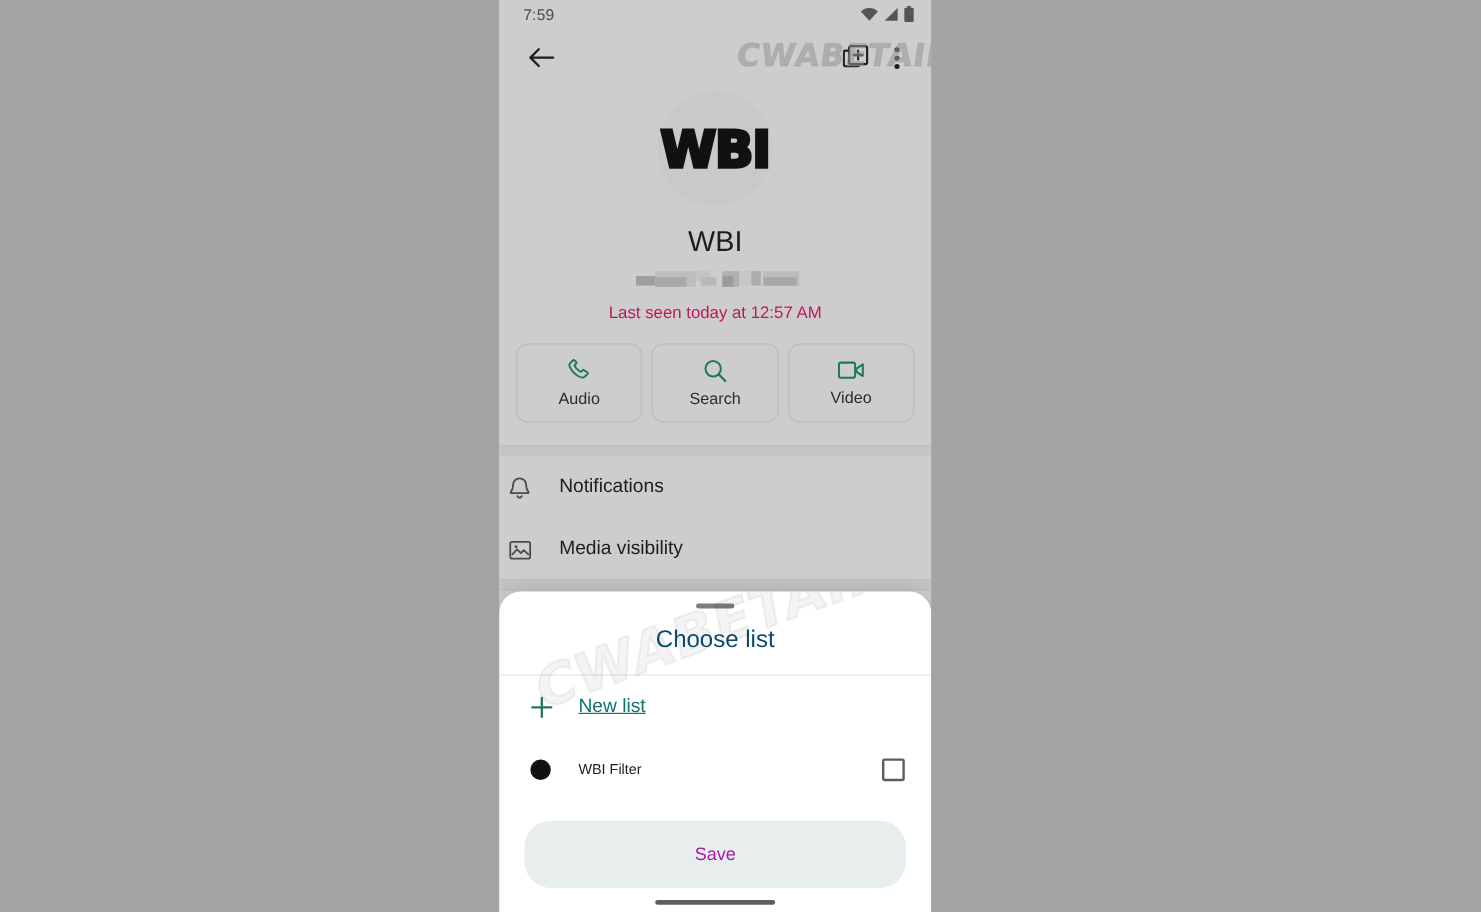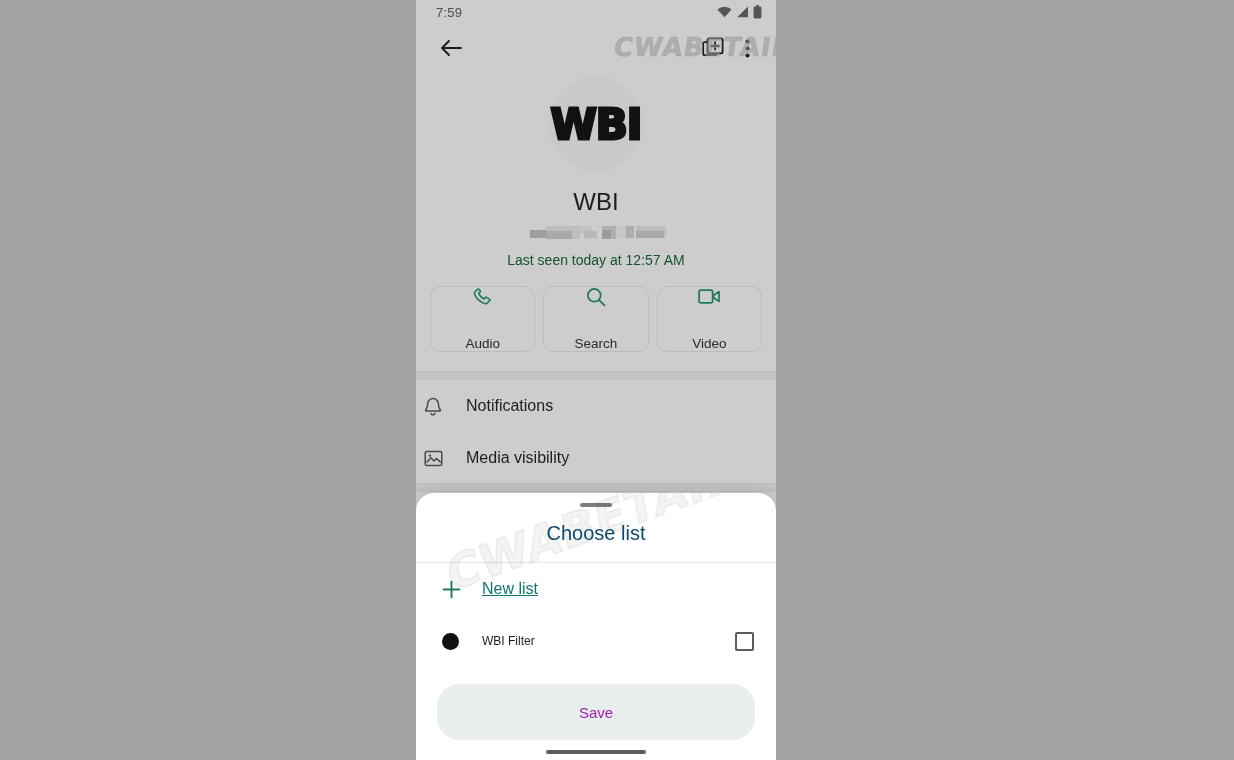--- a/index.html
+++ b/index.html
@@ -134,38 +134,38 @@
   .profile-phone {
     margin: 9px auto 0;
     width: 144px; height: 15px;
     position: relative;
     overflow: hidden;
   }
   .px { position: absolute; background: #b4b4b4; }
   .profile-status {
     margin-top: 12px;
     font-size: 14px;
-    color: #14532d;
+    color: #be185d;
   }
 
   
   .actions {
     margin: 18px 14px 0;
     display: flex;
     gap: 8px;
   }
   .action-btn {
     flex: 1;
     height: 66px;
     border: 1px solid #bcbcbc;
     border-radius: 10px;
     display: flex;
     flex-direction: column;
     align-items: center;
-    justify-content: space-between;
+    justify-content: center;
     gap: 6px;
     cursor: pointer;
     background: transparent;
   }
   .action-btn svg { display: block; }
   .action-label {
     font-size: 13.5px;
     color: #2b2b2b;
   }
 

